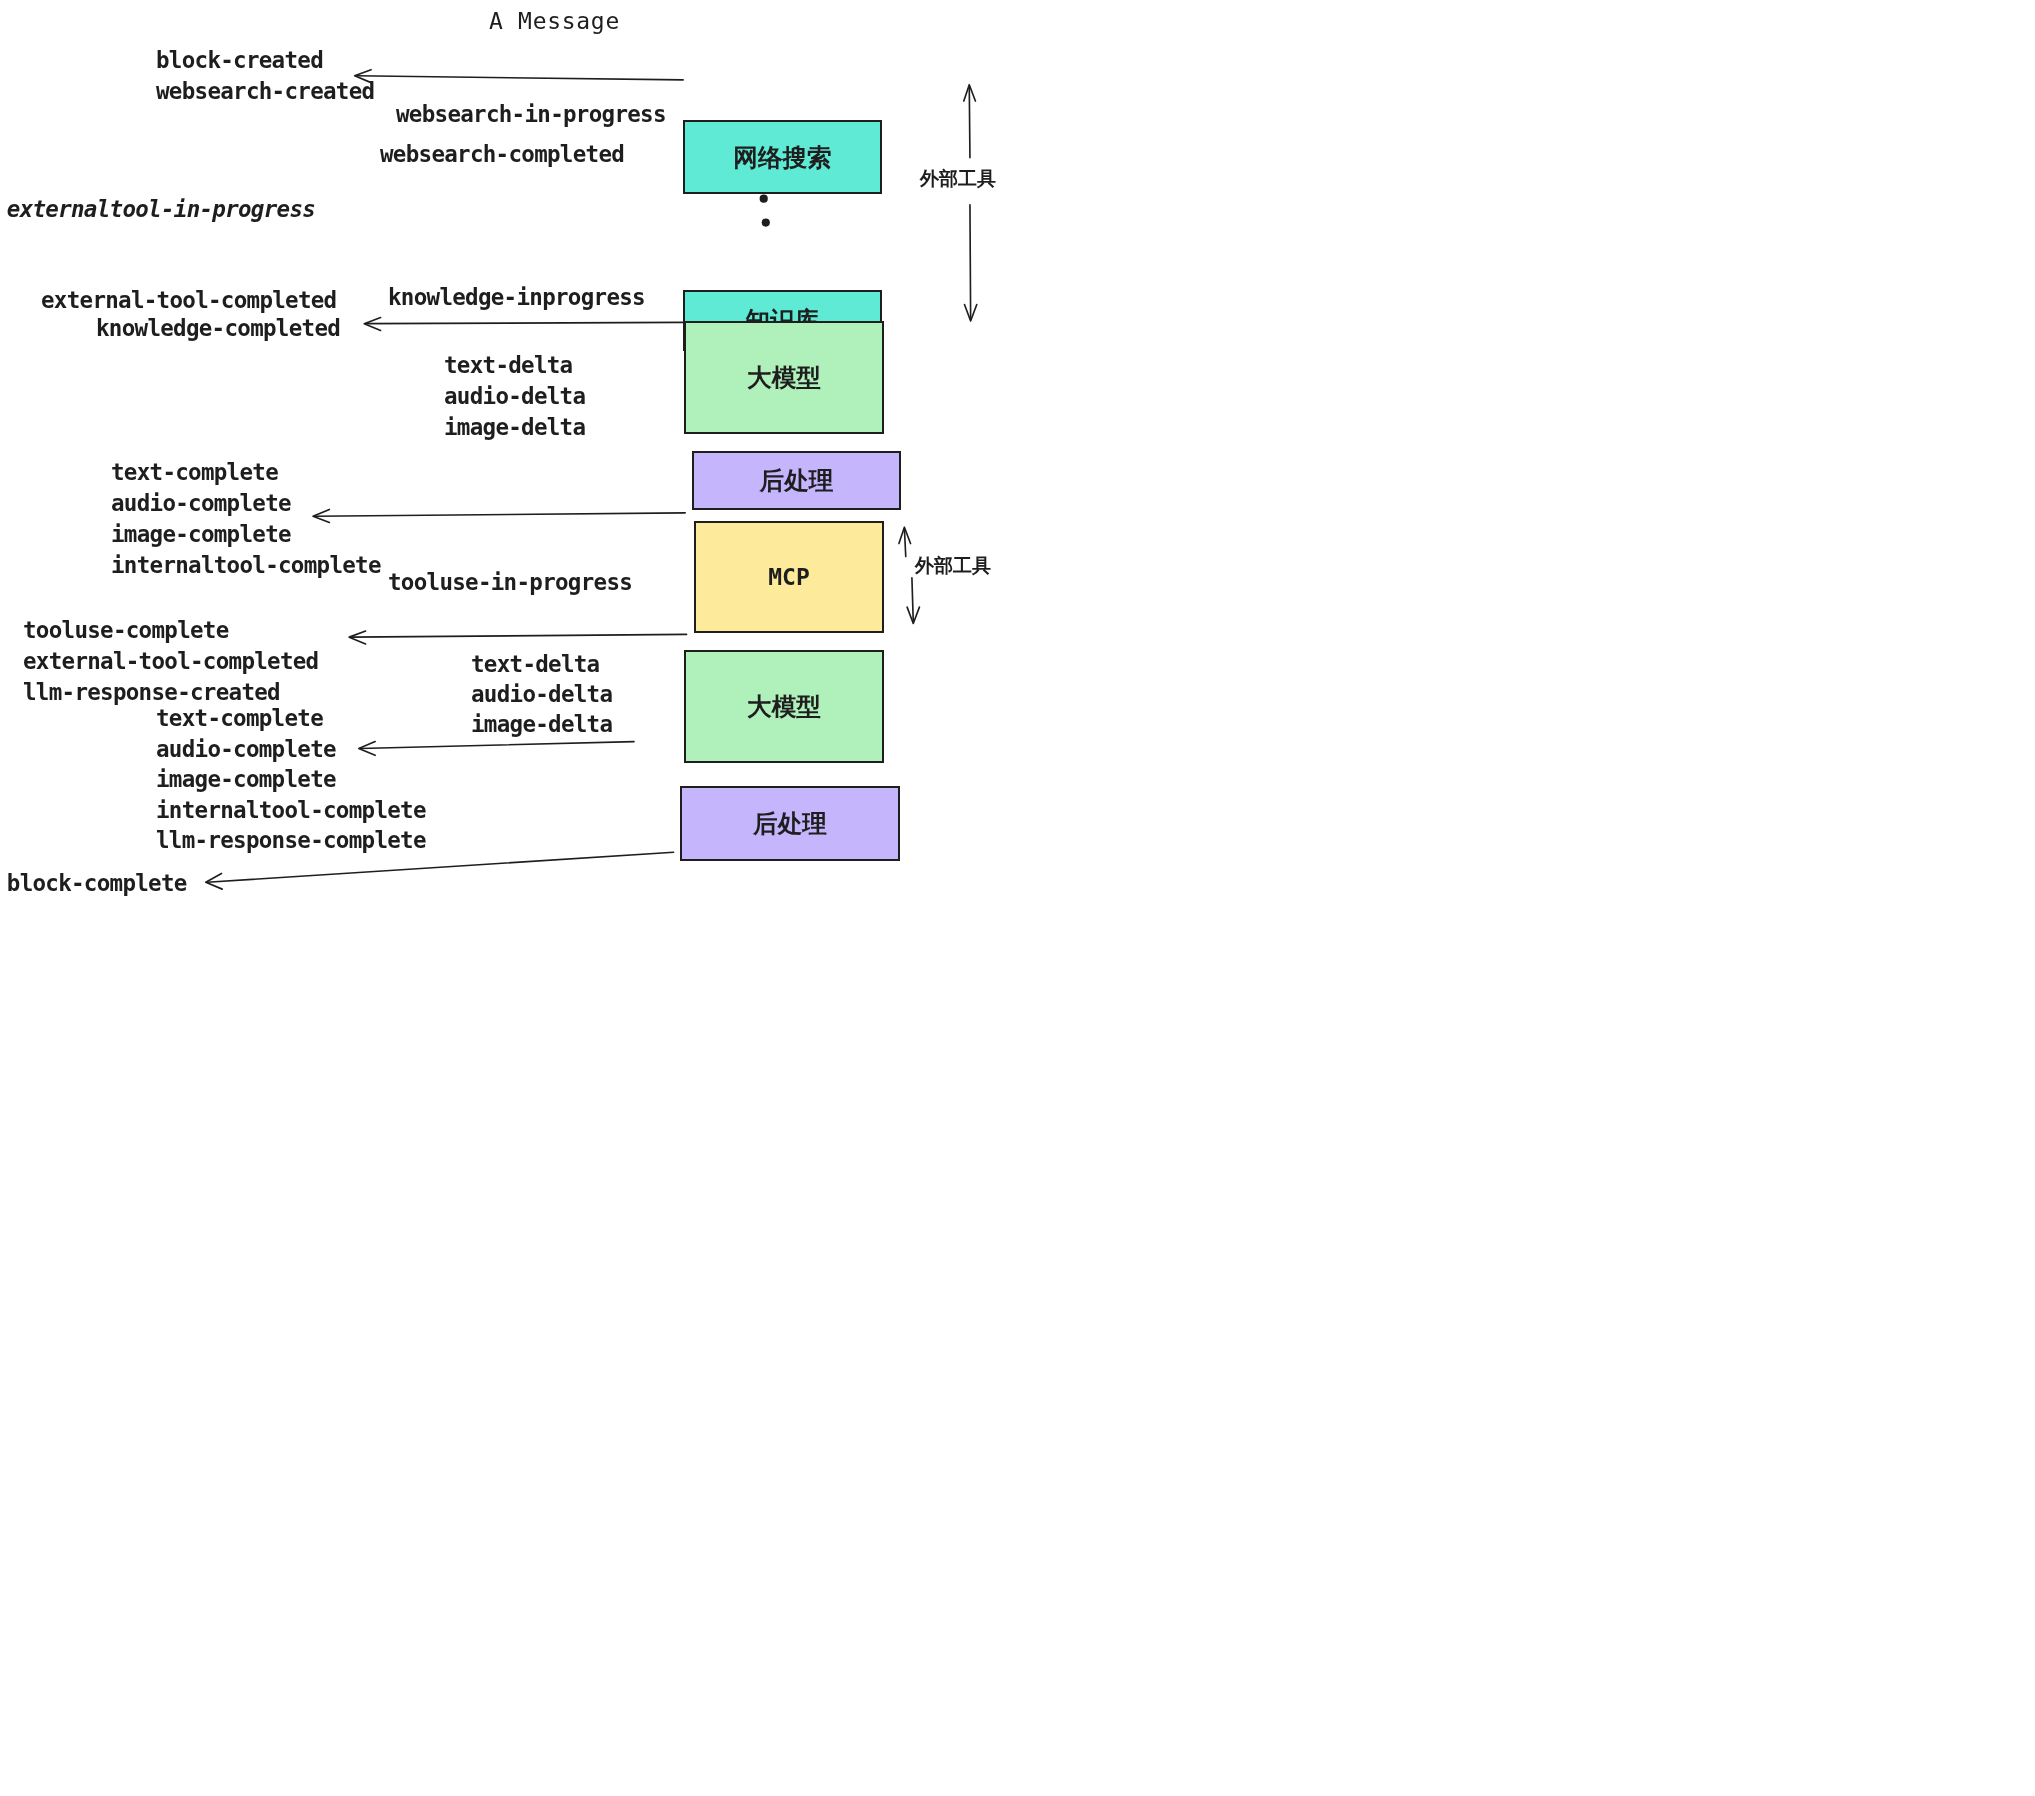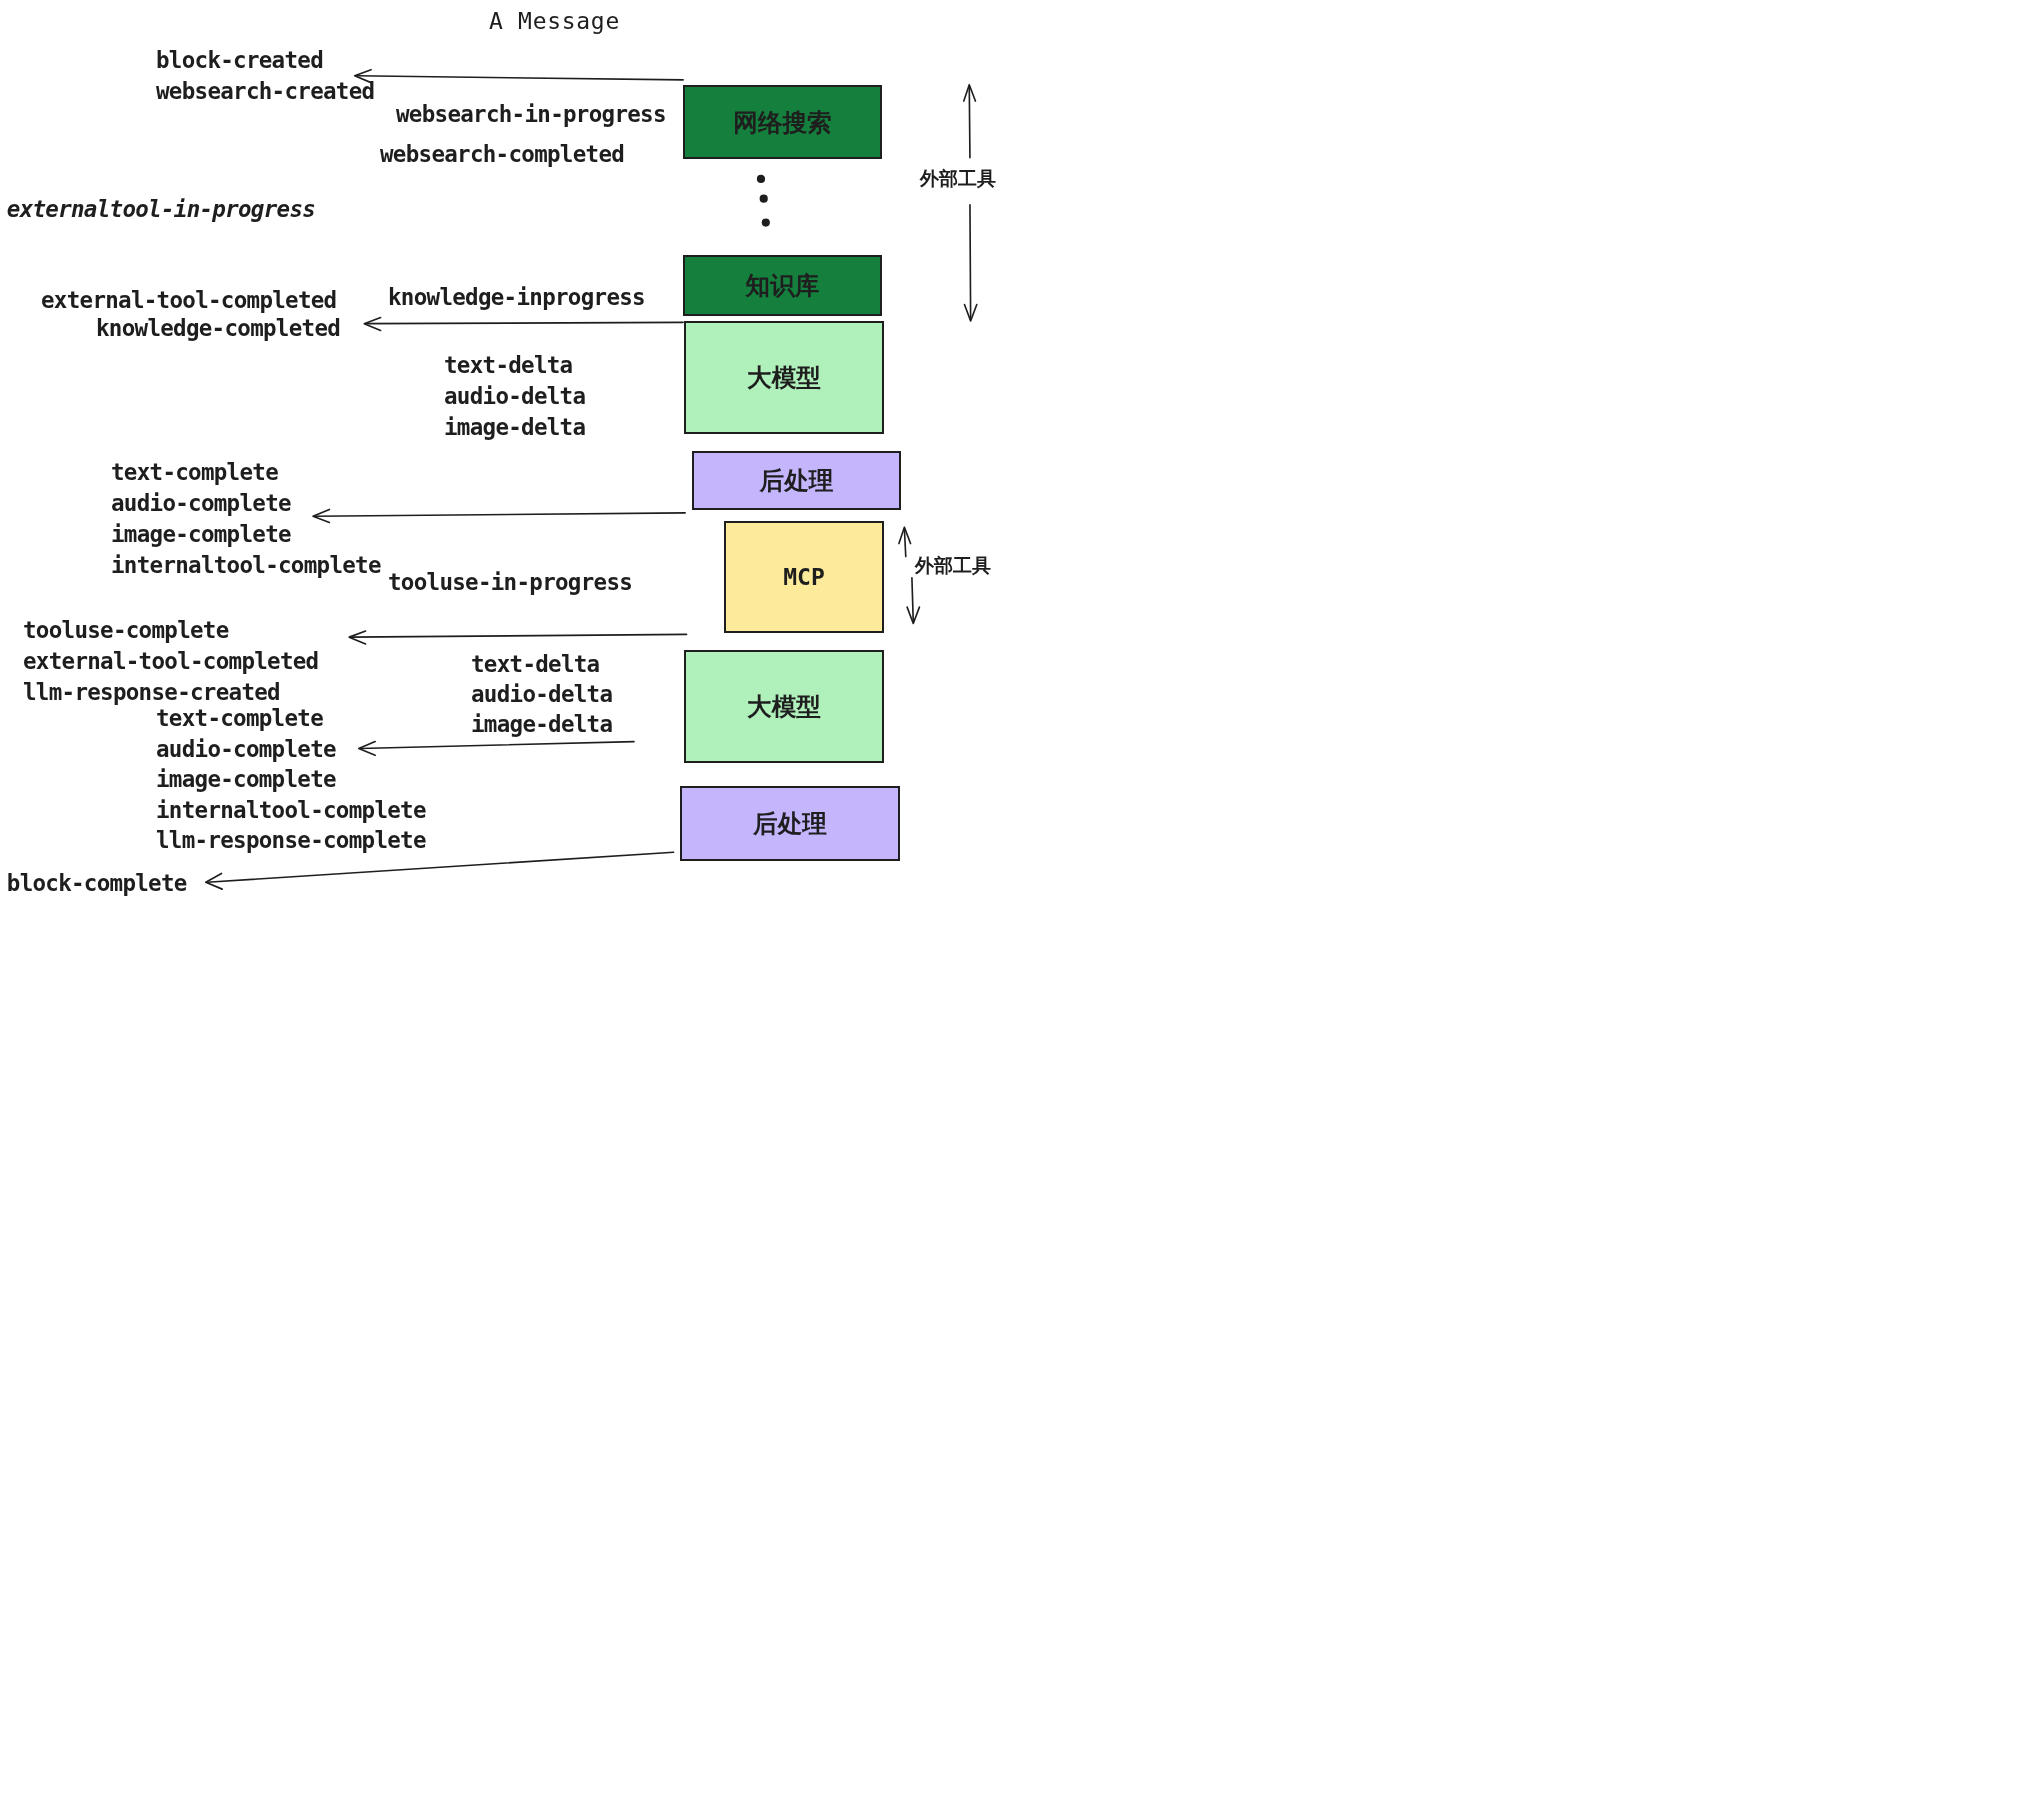--- a/index.html
+++ b/index.html
@@ -29,21 +29,21 @@
     border:2px solid #1e1e1e;
     display:flex;align-items:center;justify-content:center;
     box-sizing:border-box;
   }
   .box .blabel{
     font-family:"DejaVu Sans", sans-serif;
     font-size:24.6px;font-weight:bold;color:#1e1e1e;
     white-space:nowrap;
   }
   .box .blabel.mono{font-family:"DejaVu Sans Mono", monospace;font-size:23px;}
-  .pink{background:#15803d;}
+  .pink{background:#5eead4;margin-top:35px;}
   .green{background:#b0f0bb;}
   .yellow{background:#fdeb9b;}
   .white{background:#c4b5fd;}
   .side-label{
     position:absolute;
     font-family:"DejaVu Sans", sans-serif;
     font-size:19px;font-weight:bold;
     white-space:nowrap;
   }
   svg.arrows{
@@ -150,21 +150,21 @@
   </div>
   <div class="box pink" style="left:683px;top:255px;width:199px;height:61px;">
     <span class="blabel">知识库</span>
   </div>
   <div class="box green" style="left:684px;top:321px;width:200px;height:113px;">
     <span class="blabel">大模型</span>
   </div>
   <div class="box white" style="left:692px;top:451px;width:209px;height:59px;">
     <span class="blabel">后处理</span>
   </div>
-  <div class="box yellow" style="left:724px;top:521px;width:160px;height:112px;">
+  <div class="box yellow" style="left:694px;top:521px;width:190px;height:112px;">
     <span class="blabel mono">MCP</span>
   </div>
   <div class="box green" style="left:684px;top:650px;width:200px;height:113px;">
     <span class="blabel">大模型</span>
   </div>
   <div class="box white" style="left:680px;top:786px;width:220px;height:75px;">
     <span class="blabel">后处理</span>
   </div>
 
   <div class="side-label" style="left:920px;top:166px;">外部工具</div>

